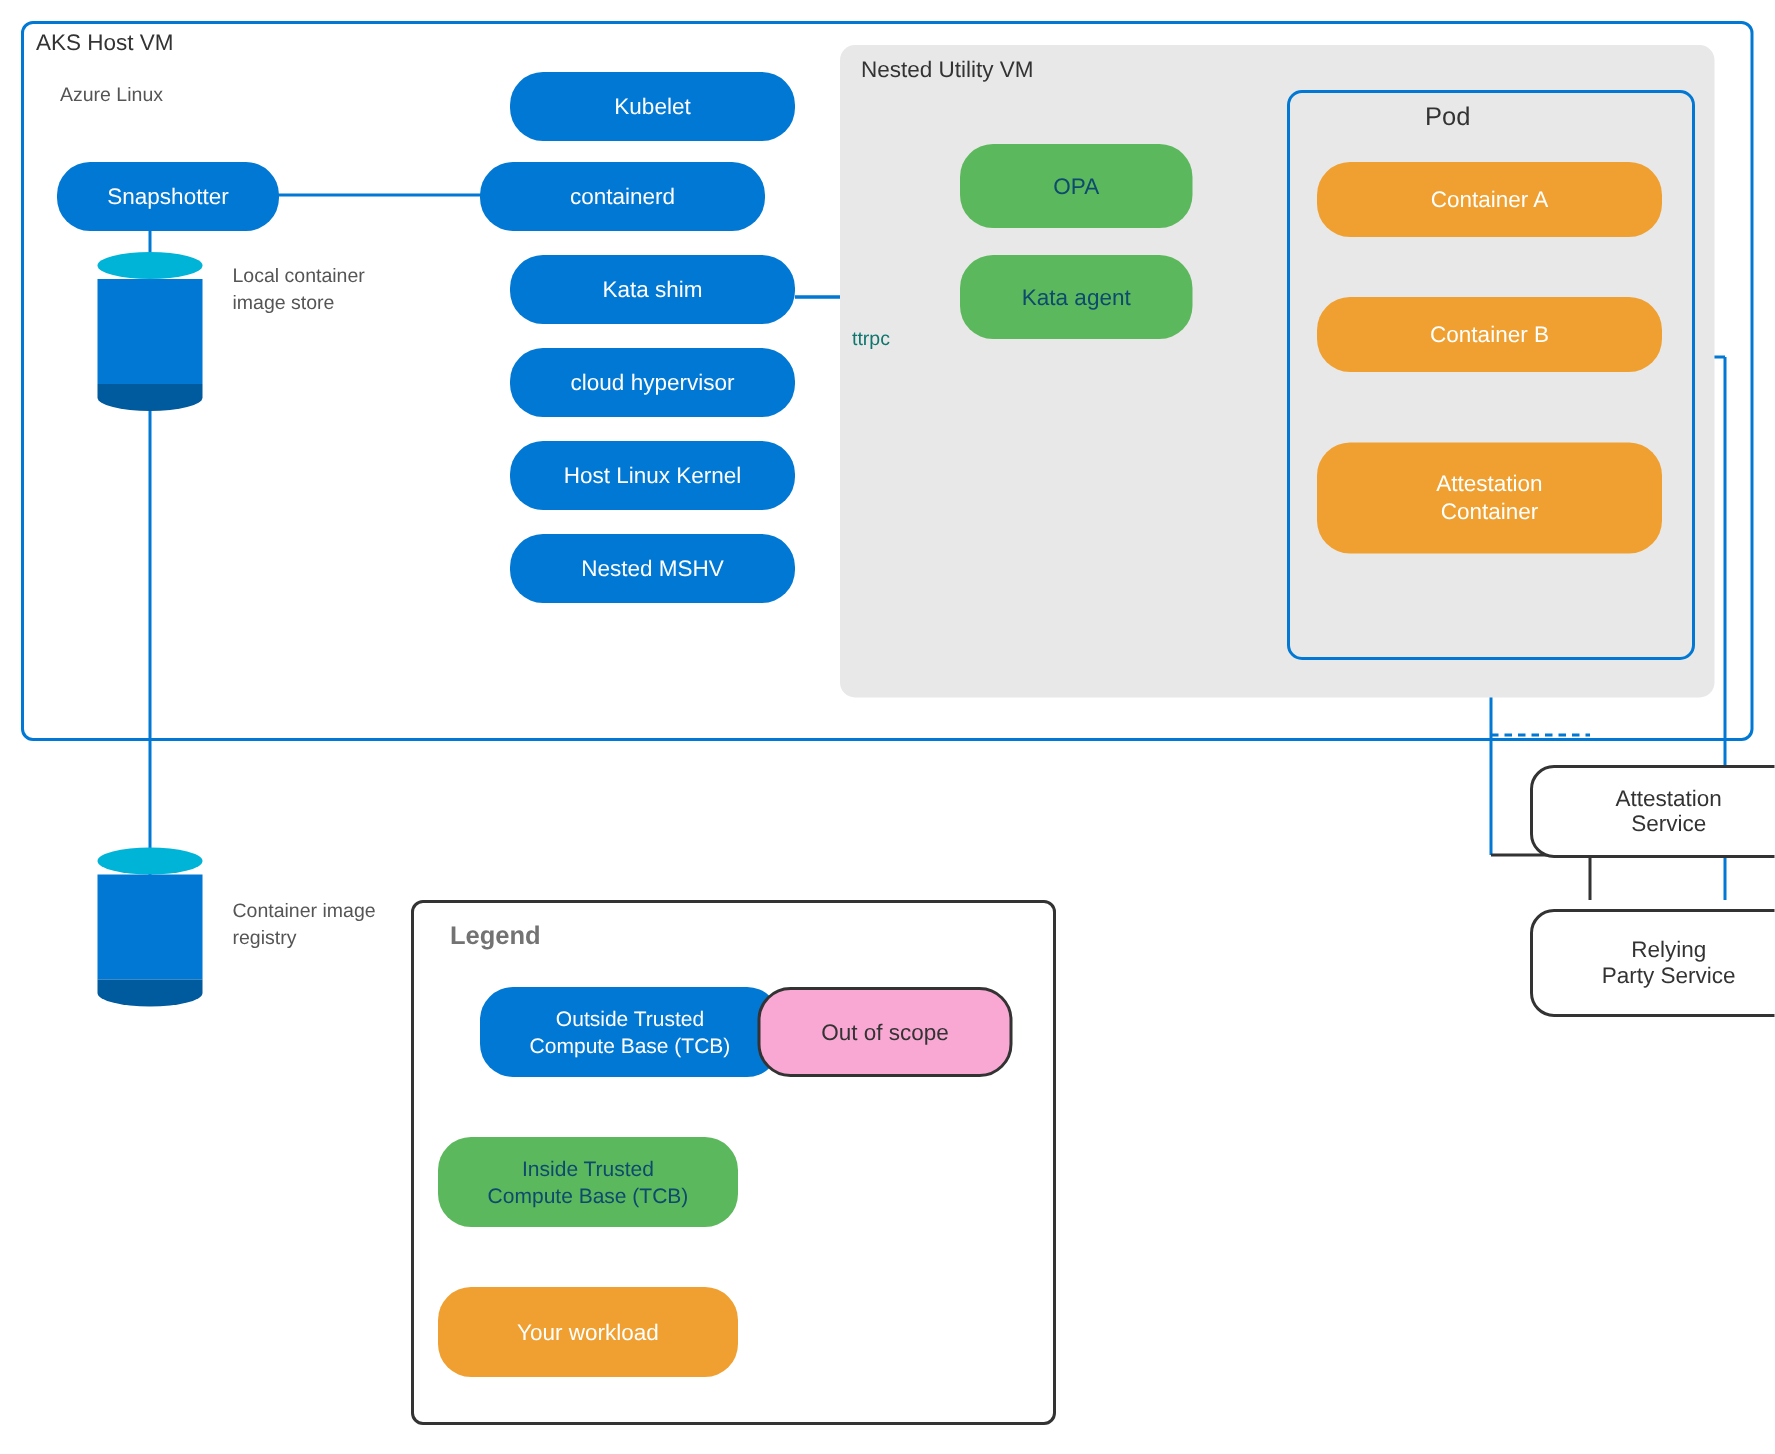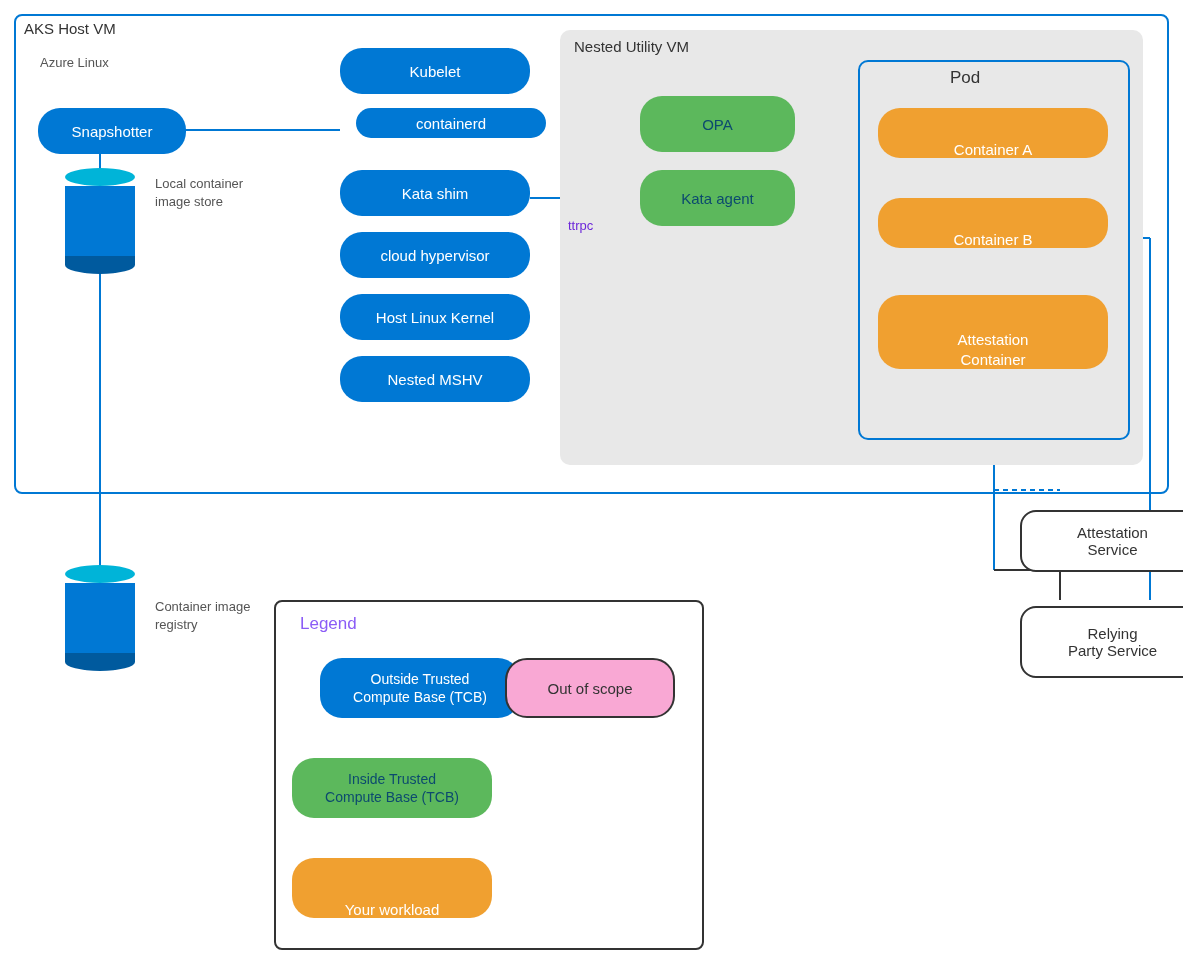--- a/index.html
+++ b/index.html
@@ -108,21 +108,21 @@
       text-align: center;
     }
 
     
     .orange-pill {
       position: absolute;
       background: #f0a030;
       color: #fff;
       border-radius: 22px;
       display: flex;
-      align-items: flex-end;
+      align-items: center;
       justify-content: center;
       font-size: 15px;
       text-align: center;
     }
 
     
     .cylinder {
       position: absolute;
       display: flex;
       flex-direction: column;
@@ -155,22 +155,22 @@
       height: 350px;
       border: 2px solid #333;
       border-radius: 8px;
       background: #fff;
     }
     .legend-title {
       position: absolute;
       top: 614px;
       left: 300px;
       font-size: 17px;
-      font-weight: 400;
-      color: #8b5cf6;
+      font-weight: 700;
+      color: #737373;
     }
 
     
     .out-of-scope {
       position: absolute;
       border: 2px solid #333;
       border-radius: 22px;
       background: #f9a8d4;
       display: flex;
       align-items: center;
@@ -202,21 +202,21 @@
       height: 969px;
       pointer-events: none;
     }
 
     
     .ttrpc-label {
       position: absolute;
       top: 218px;
       left: 568px;
       font-size: 13px;
-      color: #6d28d9;
+      color: #0f766e;
     }
 
     
     .local-store-label {
       position: absolute;
       top: 175px;
       left: 155px;
       font-size: 13px;
       color: #555;
       line-height: 1.4;
@@ -287,21 +287,21 @@
     <div class="cyl-top"></div>
     <div class="cyl-body"></div>
     <div class="cyl-bottom"></div>
   </div>
   <div class="local-store-label">Local container<br>image store</div>
 
   <div class="blue-pill" style="top:48px; left:340px; width:190px; height:46px;">
     <span>Kubelet</span>
   </div>
 
-  <div class="blue-pill" style="top:108px; left:356px; width:190px; height:30px;">
+  <div class="blue-pill" style="top:108px; left:320px; width:190px; height:46px;">
     <span>containerd</span>
   </div>
 
   <div class="blue-pill" style="top:170px; left:340px; width:190px; height:46px;">
     <span>Kata shim</span>
   </div>
 
   <div class="blue-pill" style="top:232px; left:340px; width:190px; height:46px;">
     <span>cloud hypervisor</span>
   </div>

